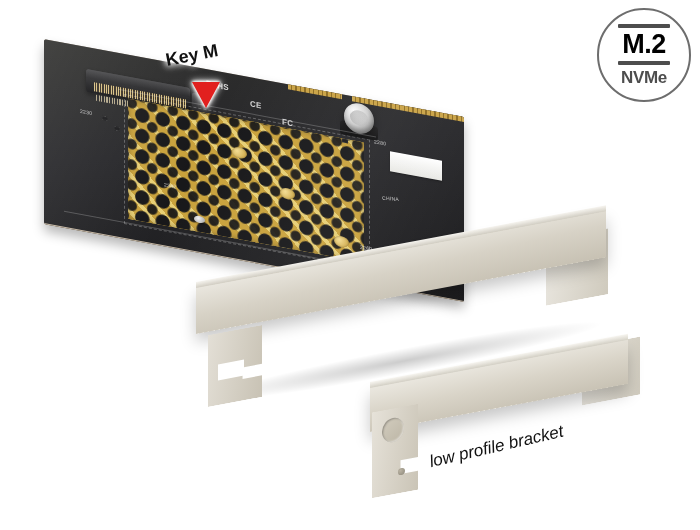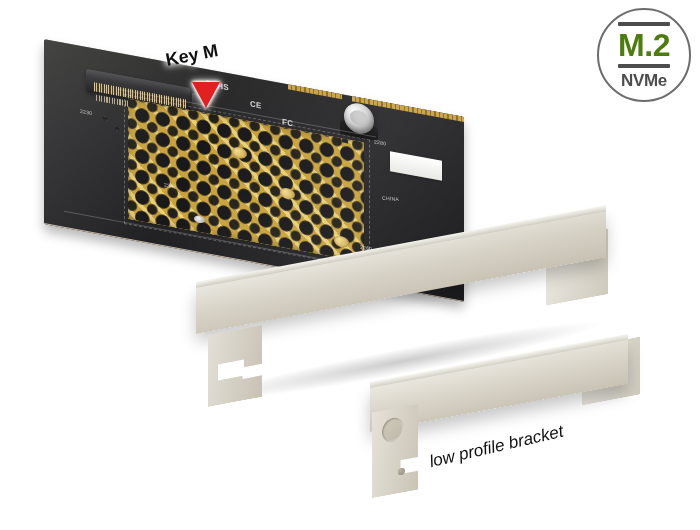--- a/index.html
+++ b/index.html
@@ -12,21 +12,21 @@
 
   
   .badge{
     position:absolute;left:597px;top:8px;width:94px;height:94px;
     border:2.5px solid #6d6d6d;border-radius:50%;
     display:flex;flex-direction:column;align-items:center;justify-content:center;
     box-sizing:border-box;background:#fff;
   }
   .badge .bar{width:52px;height:4px;background:#4d4d4d;border-radius:1px;}
   .badge .m2{
-    font-size:32px;font-weight:bold;color:#4d7c0f;letter-spacing:-0.5px;
+    font-size:27px;font-weight:bold;color:#000000;letter-spacing:-0.5px;
     line-height:1;margin:3px 0 3px 0;
   }
   .badge .nvme{
     font-size:17px;font-weight:bold;color:#4d4d4d;letter-spacing:-0.3px;line-height:1;
     margin-top:4px;
   }
 
   
   .keym-label{
     position:absolute;left:168px;top:50px;

